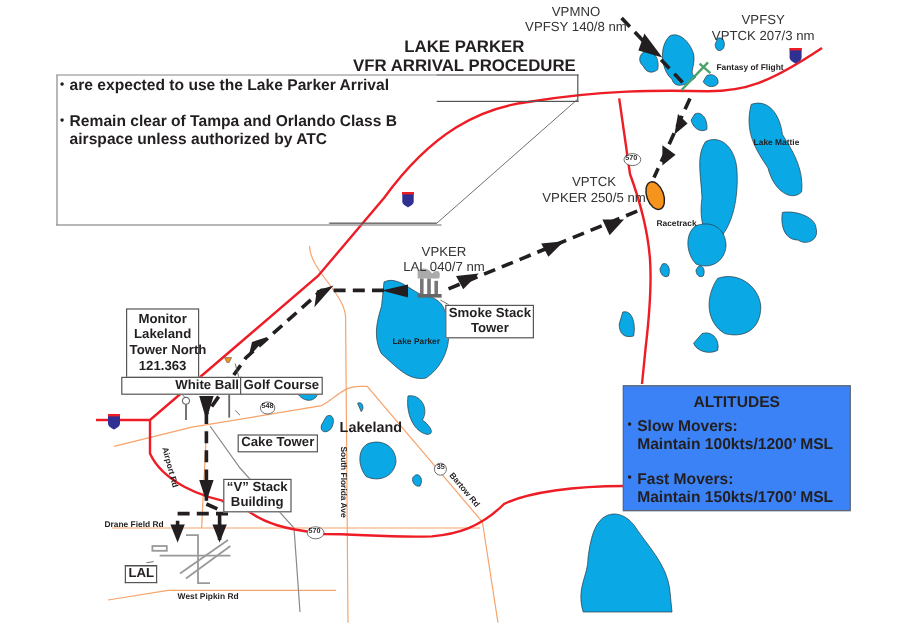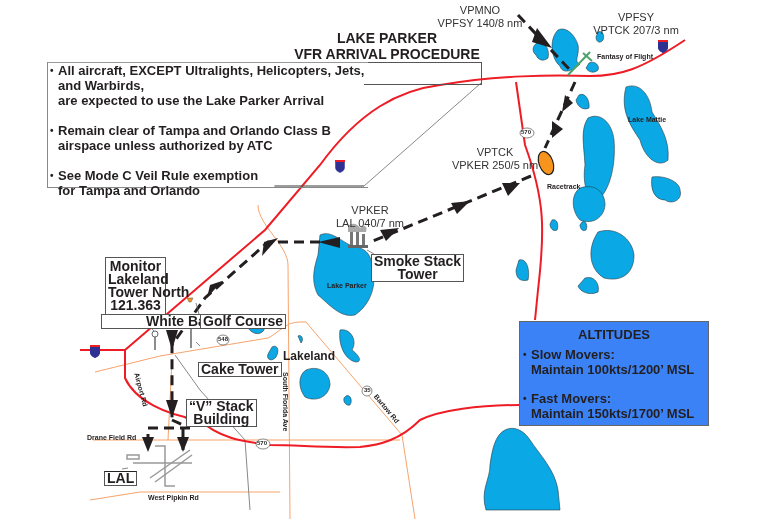--- a/index.html
+++ b/index.html
@@ -10,21 +10,21 @@
     .notes .item { position: relative; padding-left: 8px; margin-left: 2px; margin-bottom: 15px; }
     .notes .item:before { content: "\2022"; position: absolute; left: 0; font-size: 10px; }
     .notes-top { position: absolute; left: 364px; top: 62px; width: 117px; height: 21px; border: 1px solid #555; border-left: none; }
     .alt-box { position: absolute; left: 519px; top: 321px; width: 188px; height: 103px; border: 1px solid #666; font-weight: bold; font-size: 13px; line-height: 15px; background: #3b82f6; }
     .alt-box .h { text-align: center; margin-top: 5px; margin-bottom: 5px; }
     .alt-box .b { position: relative; padding-left: 11px; margin-bottom: 14px; }
     .alt-box .b:before { content: "\2022"; position: absolute; left: 3px; font-size: 10px; }
     .lbl { position: absolute; font-size: 11px; white-space: nowrap; }
     .wp { position: absolute; font-size: 11px; text-align: center; line-height: 13px; white-space: nowrap; color: #333; }
     .small { position: absolute; font-size: 7px; font-weight: bold; white-space: nowrap; }
-    .boxlbl { position: absolute; font-size: 14px; font-weight: bold; border: 1px solid #555; background: #fff; padding: 0 2px; line-height: 13px; white-space: nowrap; text-align:center; }
+    .boxlbl { position: absolute; font-size: 11px; font-weight: bold; border: 1px solid #555; background: #fff; padding: 0 2px; line-height: 13px; white-space: nowrap; text-align:center; }
     .road { position: absolute; font-size: 7px; font-weight: bold; white-space: nowrap; }
   </style>
 </head>
 <body>
 
 <svg id="map" width="769" height="519" viewBox="0 0 769 519">
   <defs>
     <marker id="arr" viewBox="0 0 10 10" refX="5" refY="5" markerWidth="5" markerHeight="5" orient="auto">
       <path d="M0,0 L10,5 L0,10 L3,5 Z" fill="#231f20"></path>
     </marker>
@@ -164,30 +164,25 @@
 </svg>
 
 <div class="title" style="left:287px; top:30px; width:200px;">
   <div>LAKE PARKER</div>
   <div>VFR ARRIVAL PROCEDURE</div>
 </div>
 
 <div class="notes-top"></div>
 <div class="notes">
   <div class="item">
-    <div>All aircraft, EXCEPT Ultralights, Helicopters, Jets, and Warbirds,</div>
     <div>are expected to use the Lake Parker Arrival</div>
   </div>
   <div class="item">
     <div>Remain clear of Tampa and Orlando Class B</div>
     <div>airspace unless authorized by ATC</div>
-  </div>
-  <div class="item">
-    <div>See Mode C Veil Rule exemption</div>
-    <div>for Tampa and Orlando</div>
   </div>
 </div>
 
 <div class="alt-box">
   <div class="h">ALTITUDES</div>
   <div class="b">
     <div>Slow Movers:</div>
     <div>Maintain 100kts/1200’ MSL</div>
   </div>
   <div class="b">

